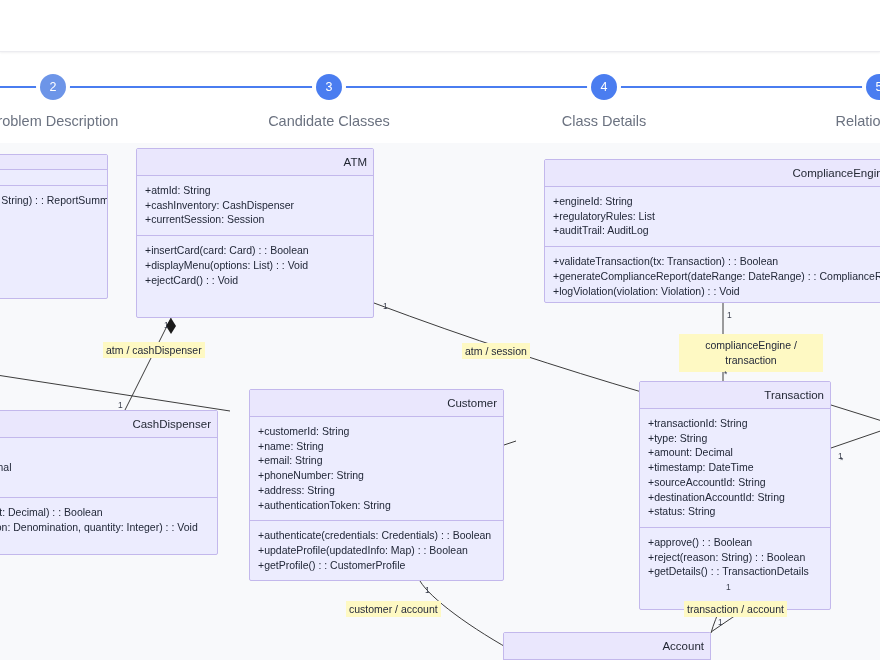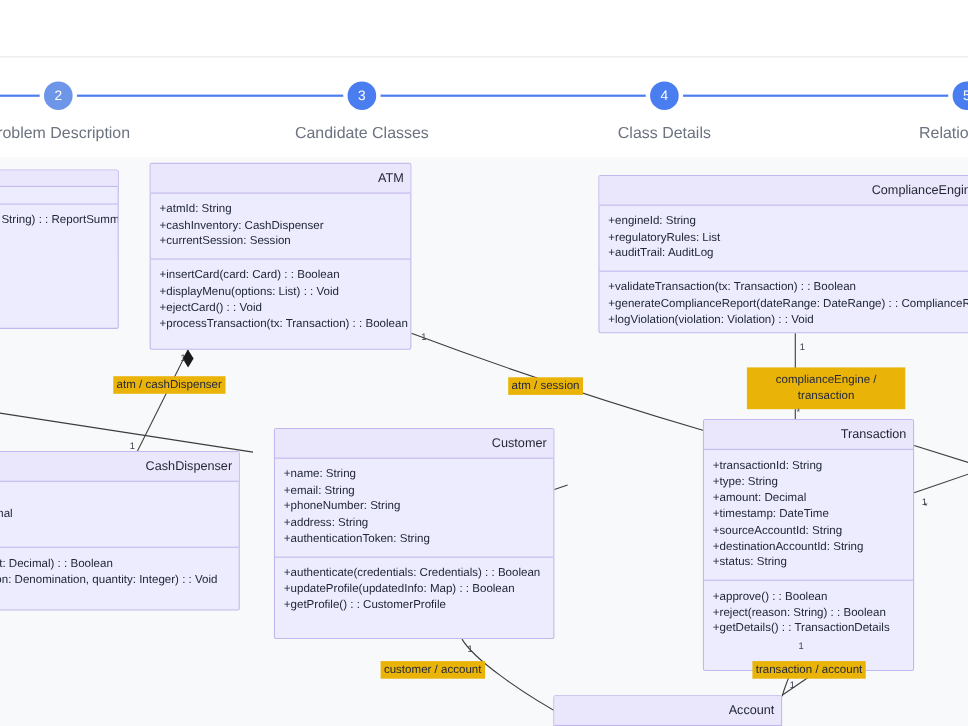--- a/index.html
+++ b/index.html
@@ -126,21 +126,21 @@
     line-height: 14.7px;
     color: #222838;
     white-space: nowrap;
   }
 
   
   .edge-label {
     position: absolute;
     font-size: 10.5px;
     color: #23293a;
-    background: #eab308;
+    background: #fef9c3;
     padding: 1px 3px;
     white-space: nowrap;
     z-index: 8;
     line-height: 14px;
   }
   .edge-label.two-line {
     text-align: center;
     white-space: normal;
     padding: 4px 20px;
     line-height: 15px;
@@ -239,21 +239,20 @@
           <div class="uml-title">ATM</div>
           <div class="uml-sec">
             <div>+atmId: String</div>
             <div>+cashInventory: CashDispenser</div>
             <div>+currentSession: Session</div>
           </div>
           <div class="uml-sec">
             <div>+insertCard(card: Card) : : Boolean</div>
             <div>+displayMenu(options: List) : : Void</div>
             <div>+ejectCard() : : Void</div>
-            <div>+processTransaction(tx: Transaction) : : Boolean</div>
           </div>
         </div>
         <div class="uml" style="left: 544px; top: 16px; width: 352px; height: 144px;">
           <div class="uml-title">ComplianceEngine</div>
           <div class="uml-sec">
             <div>+engineId: String</div>
             <div>+regulatoryRules: List</div>
             <div>+auditTrail: AuditLog</div>
           </div>
           <div class="uml-sec">
@@ -270,20 +269,21 @@
             <div>+denominations: Map</div>
           </div>
           <div class="uml-sec">
             <div>+dispenseCash(amount: Decimal) : : Boolean</div>
             <div>+refillCash(denomination: Denomination, quantity: Integer) : : Void</div>
           </div>
         </div>
         <div class="uml" style="left: 249px; top: 246px; width: 255px; height: 192px;">
           <div class="uml-title">Customer</div>
           <div class="uml-sec">
+            <div>+customerId: String</div>
             <div>+name: String</div>
             <div>+email: String</div>
             <div>+phoneNumber: String</div>
             <div>+address: String</div>
             <div>+authenticationToken: String</div>
           </div>
           <div class="uml-sec">
             <div>+authenticate(credentials: Credentials) : : Boolean</div>
             <div>+updateProfile(updatedInfo: Map) : : Boolean</div>
             <div>+getProfile() : : CustomerProfile</div>

